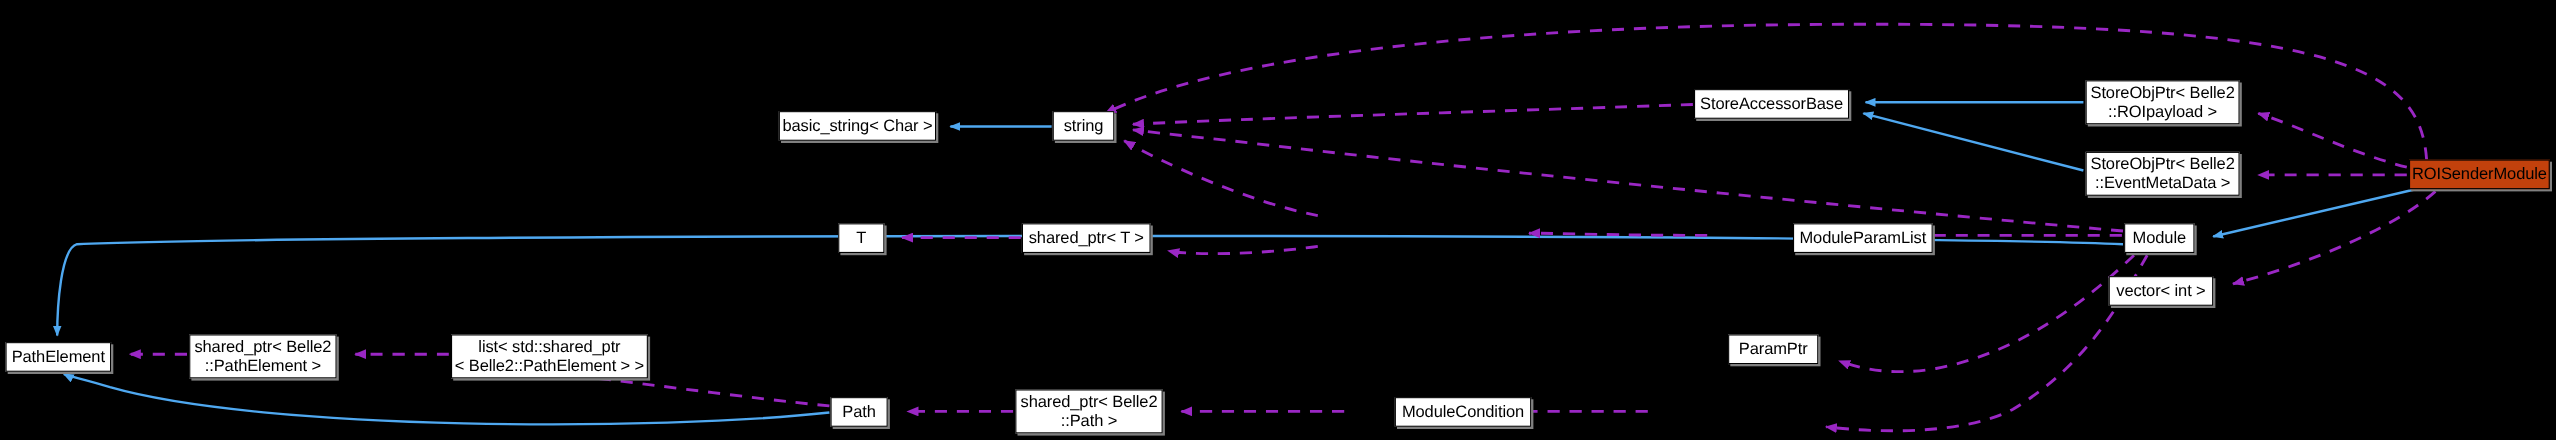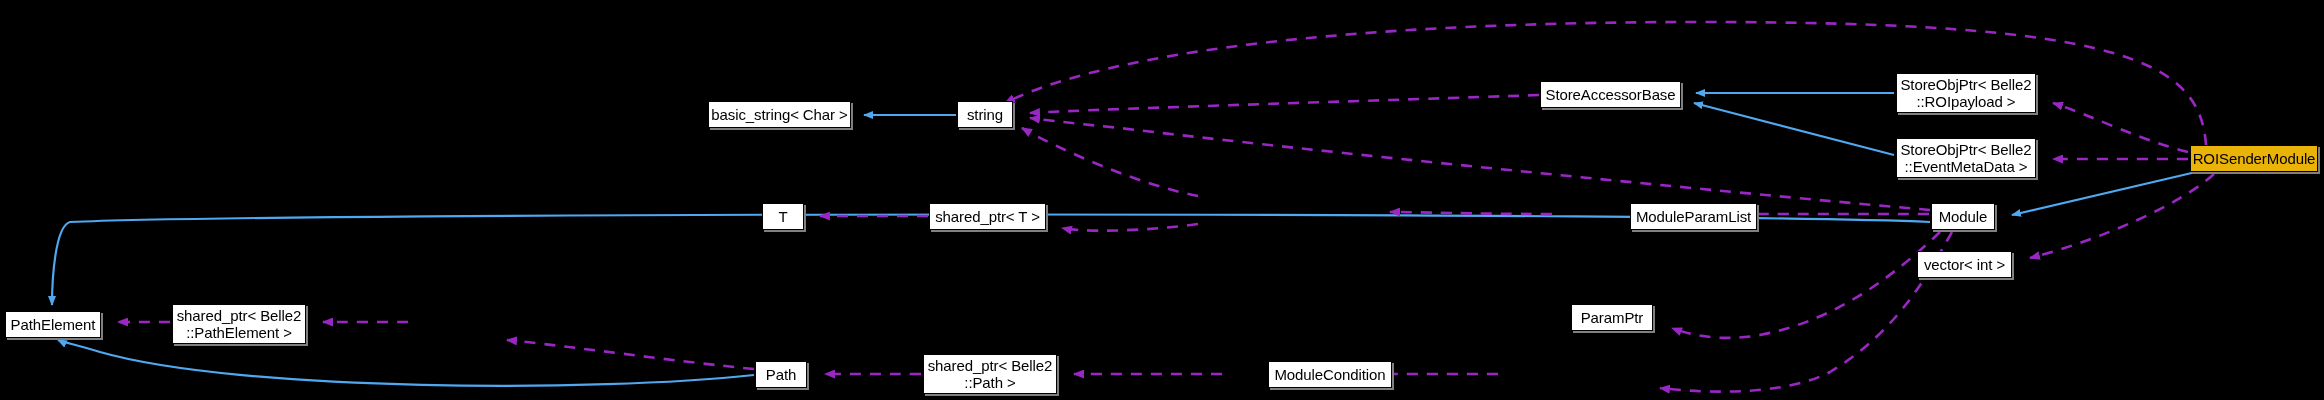--- a/index.html
+++ b/index.html
@@ -34,21 +34,21 @@
     font-size: 15px;
     line-height: 17px;
     display: flex;
     align-items: center;
     justify-content: center;
     text-align: center;
     white-space: pre;
     letter-spacing: -0.1px;
   }
   .node-box.highlight {
-    background: #eab308;
+    background: #c2410c;
   }
   .node-label {
     display: block;
     white-space: pre;
   }
 </style>
 </head>
 <body>
 
 <div id="diagram-root">
@@ -144,20 +144,24 @@
 
   <div class="node-box" style="left:5px; top:311px; width:96px; height:27px;">
     <span class="node-label">PathElement</span>
   </div>
 
   <div class="node-box" style="left:172px; top:304px; width:134px; height:40px;">
     <span class="node-label">shared_ptr&lt; Belle2
 ::PathElement &gt;</span>
   </div>
 
+  <div class="node-box" style="left:410px; top:304px; width:179px; height:40px;">
+    <span class="node-label">list&lt; std::shared_ptr
+&lt; Belle2::PathElement &gt; &gt;</span>
+  </div>
 
   <div class="node-box" style="left:1571px; top:304px; width:82px; height:27px;">
     <span class="node-label">ParamPtr</span>
   </div>
 
   <div class="node-box" style="left:755px; top:361px; width:52px; height:27px;">
     <span class="node-label">Path</span>
   </div>
 
   <div class="node-box" style="left:923px; top:354px; width:134px; height:40px;">

